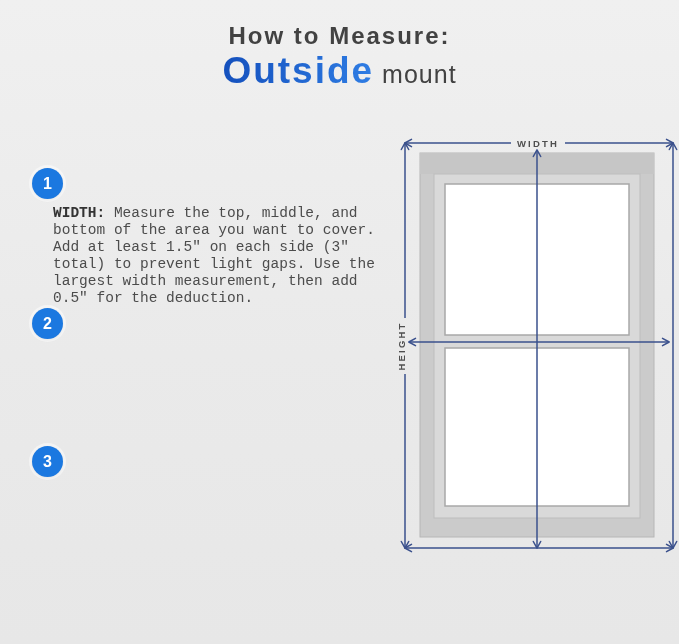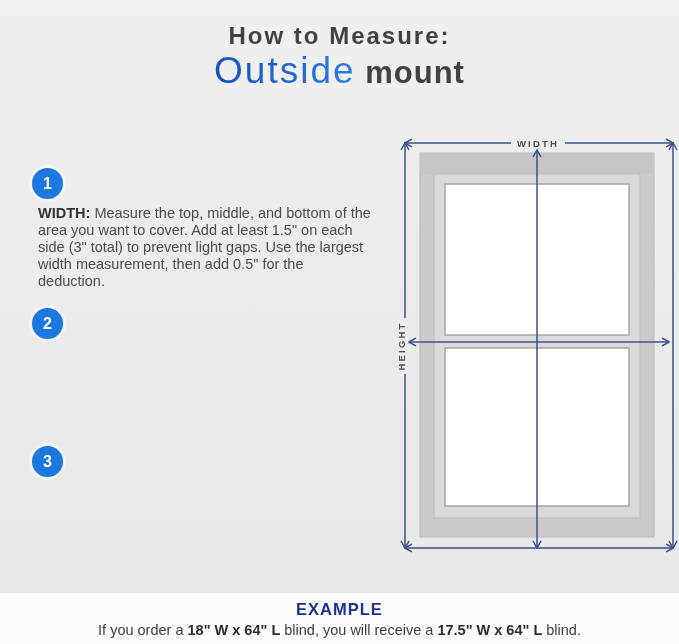--- a/index.html
+++ b/index.html
@@ -13,44 +13,44 @@
     background: linear-gradient(180deg, #f0f0f0 0%, #eaeaea 55%, #e7e7e7 100%);
   }
 
   
   .title-block { position: absolute; top: 22px; left: 0; width: 679px; text-align: center; }
   .title-line1 {
     font-size: 24px; font-weight: 600; color: #424242; letter-spacing: 2px; line-height: 1.15;
   }
   .title-line2 { margin-top: 1px; line-height: 1.1; }
   .title-highlight {
-    font-size: 37px; font-weight: 400; letter-spacing: 2px;
+    font-size: 37px; font-weight: 700; letter-spacing: 2px;
     background: linear-gradient(90deg, #14４ｆ, #1450bd 0%, #2f7de4 100%);
     background: linear-gradient(90deg, #1450bd 0%, #2f7de4 100%);
     -webkit-background-clip: text; background-clip: text;
     -webkit-text-fill-color: transparent; color: #1c63d2; margin-top: 32px;
   }
-  .title-suffix { font-size: 31px; font-weight: 700; color: #424242; letter-spacing: 1px; text-align: center; }
+  .title-suffix { font-size: 25px; font-weight: 400; color: #424242; letter-spacing: 1px; text-align: center; }
 
   
   .step { position: absolute; left: 30px; width: 348px; }
   .step-1 { top: 168px; }
   .step-2 { top: 308px; }
   .step-3 { top: 446px; }
   .badge {
     width: 31px; height: 31px; border-radius: 50%;
     background: #1b78e0;
     box-shadow: 0 0 0 3px rgba(255,255,255,0.5), 0 1px 3px rgba(0,0,0,0.12);
     color: #ffffff; font-size: 16px; font-weight: 700;
     display: flex; align-items: center; justify-content: center;
     margin-left: 2px;
   }
   .step p {
-    margin: 6px 0 0 8px; width: 336px;
-    font-size: 14.5px; line-height: 17px; color: #4c4c4c;
+    margin: 6px 0 0 23px; width: 336px;
+    font-size: 14.5px; line-height: 17px; color: #4c4c4c; font-family: Liberation Mono, monospace;
   }
   .step p b { color: #333333; font-weight: 700; }
 
   
   .diagram { position: absolute; left: 397px; top: 128px; }
   .diagram svg { display: block; }
   .meas-label {
     font-family: "Liberation Sans", sans-serif;
     font-size: 9.5px; font-weight: 600; letter-spacing: 2.2px; fill: #4f4f4f;
   }
@@ -120,18 +120,14 @@
         <line x1="140" y1="22" x2="140" y2="420" marker-start="url(#ah)" marker-end="url(#ah)"></line>
 
         <line x1="12" y1="214" x2="272" y2="214" marker-start="url(#ah)" marker-end="url(#ah)"></line>
       </g>
 
       <text class="meas-label" x="141" y="18.5" text-anchor="middle">WIDTH</text>
       <text class="meas-label" x="8" y="218" text-anchor="middle" transform="rotate(-90 8 218)">HEIGHT</text>
     </svg>
   </div>
 
-  <div class="footer">
-    <div class="example-heading">EXAMPLE</div>
-    <div class="example-body"><span>If you order a </span><b>18" W x 64" L</b><span> blind, you will receive a </span><b>17.5" W x 64" L</b><span> blind.</span></div>
-  </div>
 
 </div>
 
 </body></html>

